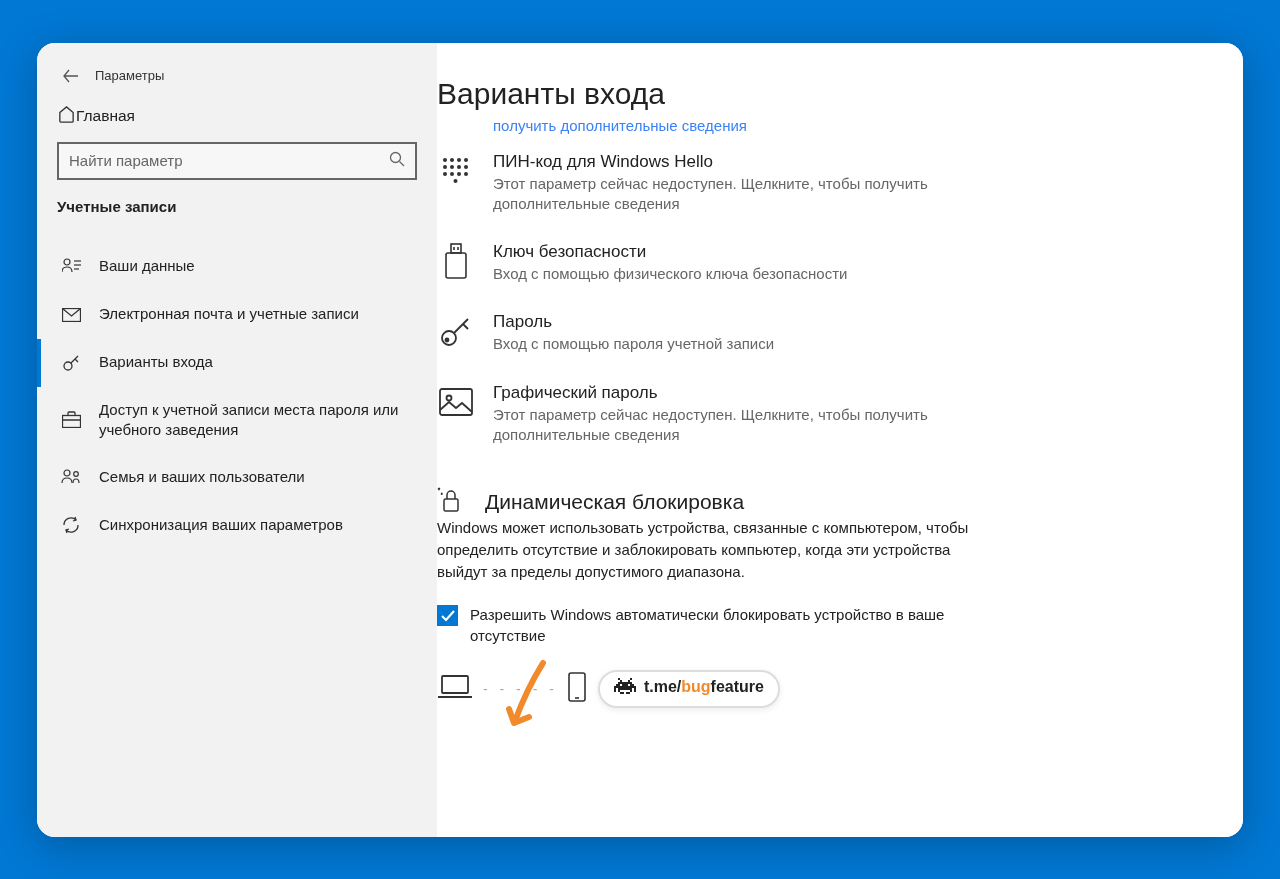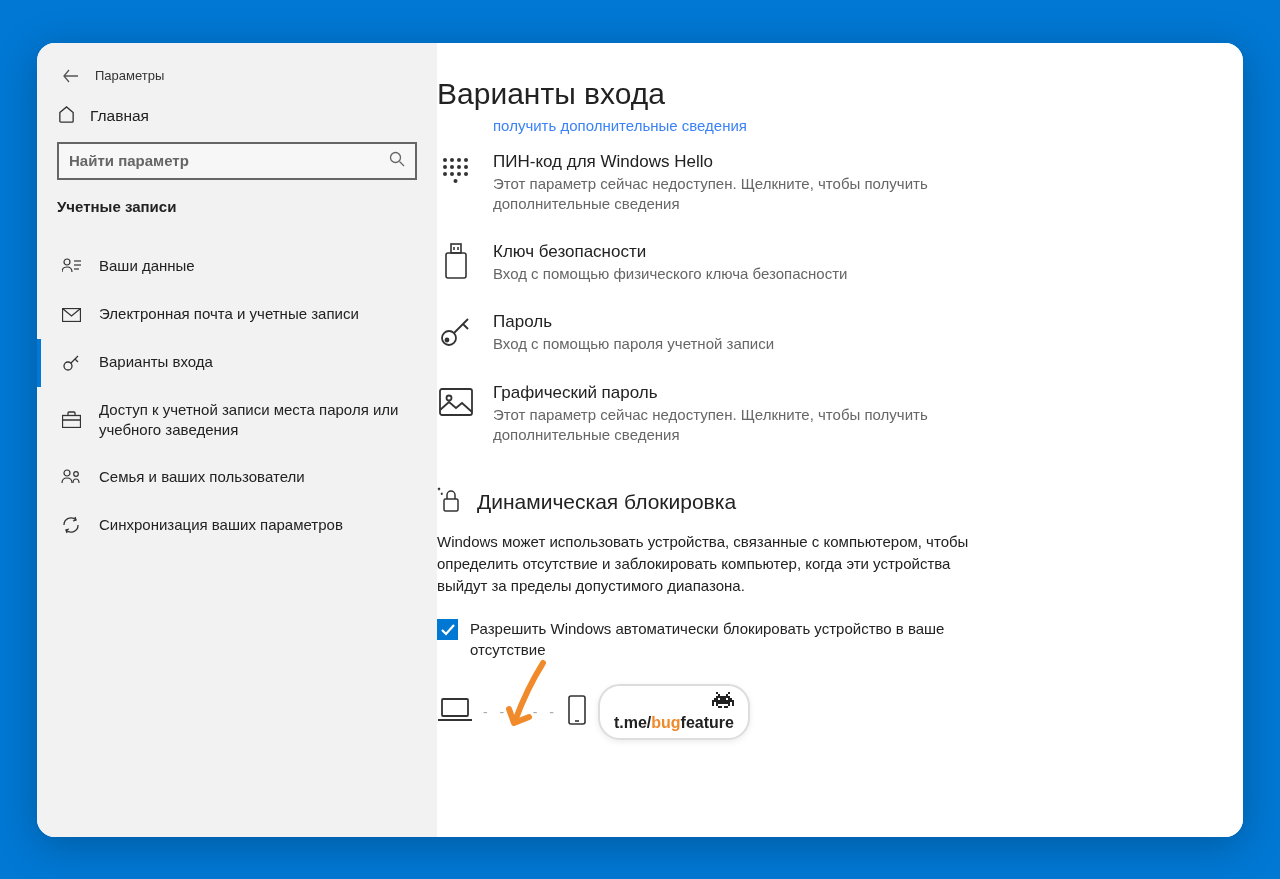--- a/index.html
+++ b/index.html
@@ -61,41 +61,39 @@
     height: 30px;
     display: flex;
     align-items: center;
     justify-content: center;
     color: #333;
   }
   .home-row {
     display: flex;
     align-items: center;
     padding: 12px 20px 14px 20px;
-    gap: 14px;
   }
   .home-row svg { flex-shrink: 0; }
   .home-label { font-size: 15.5px; color: #222; }
   .search-wrap { padding: 0 20px 18px 20px; }
   .search-box {
     height: 38px;
     border: 2px solid #666;
     background: #f7f7f7;
     display: flex;
     align-items: center;
     padding: 0 10px;
   }
   .search-input {
     flex: 1;
     border: none;
     background: transparent;
     font-size: 15px;
     color: #666;
     outline: none;
-    font-weight: bold;
   }
   .search-input::placeholder { color: #666; }
   .section-label {
     font-size: 15px;
     font-weight: 600;
     color: #222;
     padding: 0 20px 14px 20px;
   }
   .nav-list { display: flex; flex-direction: column; }
   .nav-item {
@@ -153,23 +151,22 @@
     justify-content: center;
     flex-shrink: 0;
     color: #333;
   }
   .signin-text { flex: 1; }
   .signin-title { font-size: 17px; color: #222; margin-bottom: 2px; }
   .signin-desc { font-size: 15px; color: #666; line-height: 1.35; }
   .section-head {
     display: flex;
     align-items: center;
-    gap: 16px;
+    gap: 24px;
     margin-top: 24px;
-    margin-bottom: 14px;
   }
   .section-head-title { font-size: 21px; font-weight: 400; color: #222; }
   .dyn-desc {
     font-size: 15px;
     color: #222;
     line-height: 1.45;
     max-width: 560px;
     margin-bottom: 22px;
   }
   .checkbox-row {
@@ -195,31 +192,31 @@
   .checkbox-label { font-size: 15px; color: #222; line-height: 1.4; }
   .device-row {
     display: flex;
     align-items: center;
     gap: 6px;
     margin-top: 8px;
   }
   .dashes { color: #aaa; letter-spacing: 4px; font-size: 14px; margin: 0 4px; }
   .watermark {
     display: inline-flex;
-    align-items: flex-end;
+    align-items: flex-start;
+    gap: 8px;
     background: #fff;
     border: 2px solid #ddd;
     border-radius: 22px;
     padding: 6px 14px;
     box-shadow: 0 2px 6px rgba(0,0,0,0.08);
     font-size: 16px;
     font-weight: 700;
     color: #222;
     margin-left: 6px;
-    flex-direction: column;
   }
   .watermark .bug { color: #f08a2a; }
   .arrow-annotation {
     position: absolute;
     left: 68px;
     top: 616px;
     color: #f08a2a;
     pointer-events: none;
     z-index: 5;
   }

